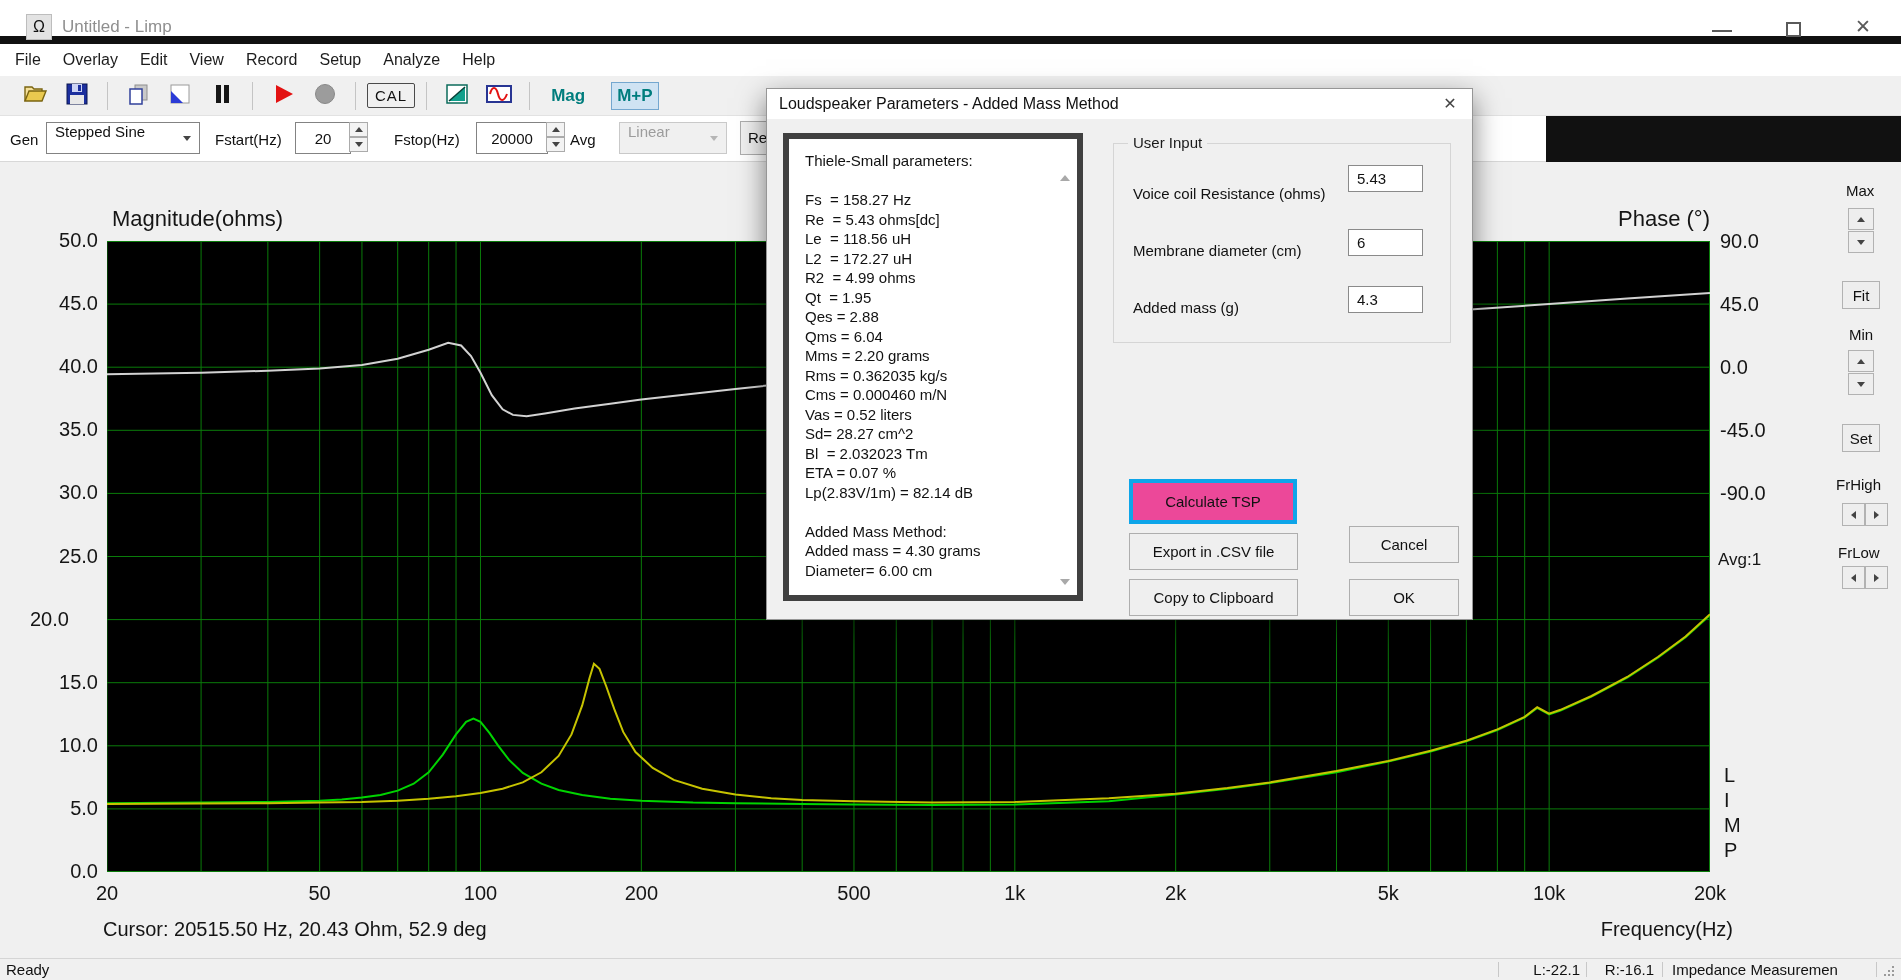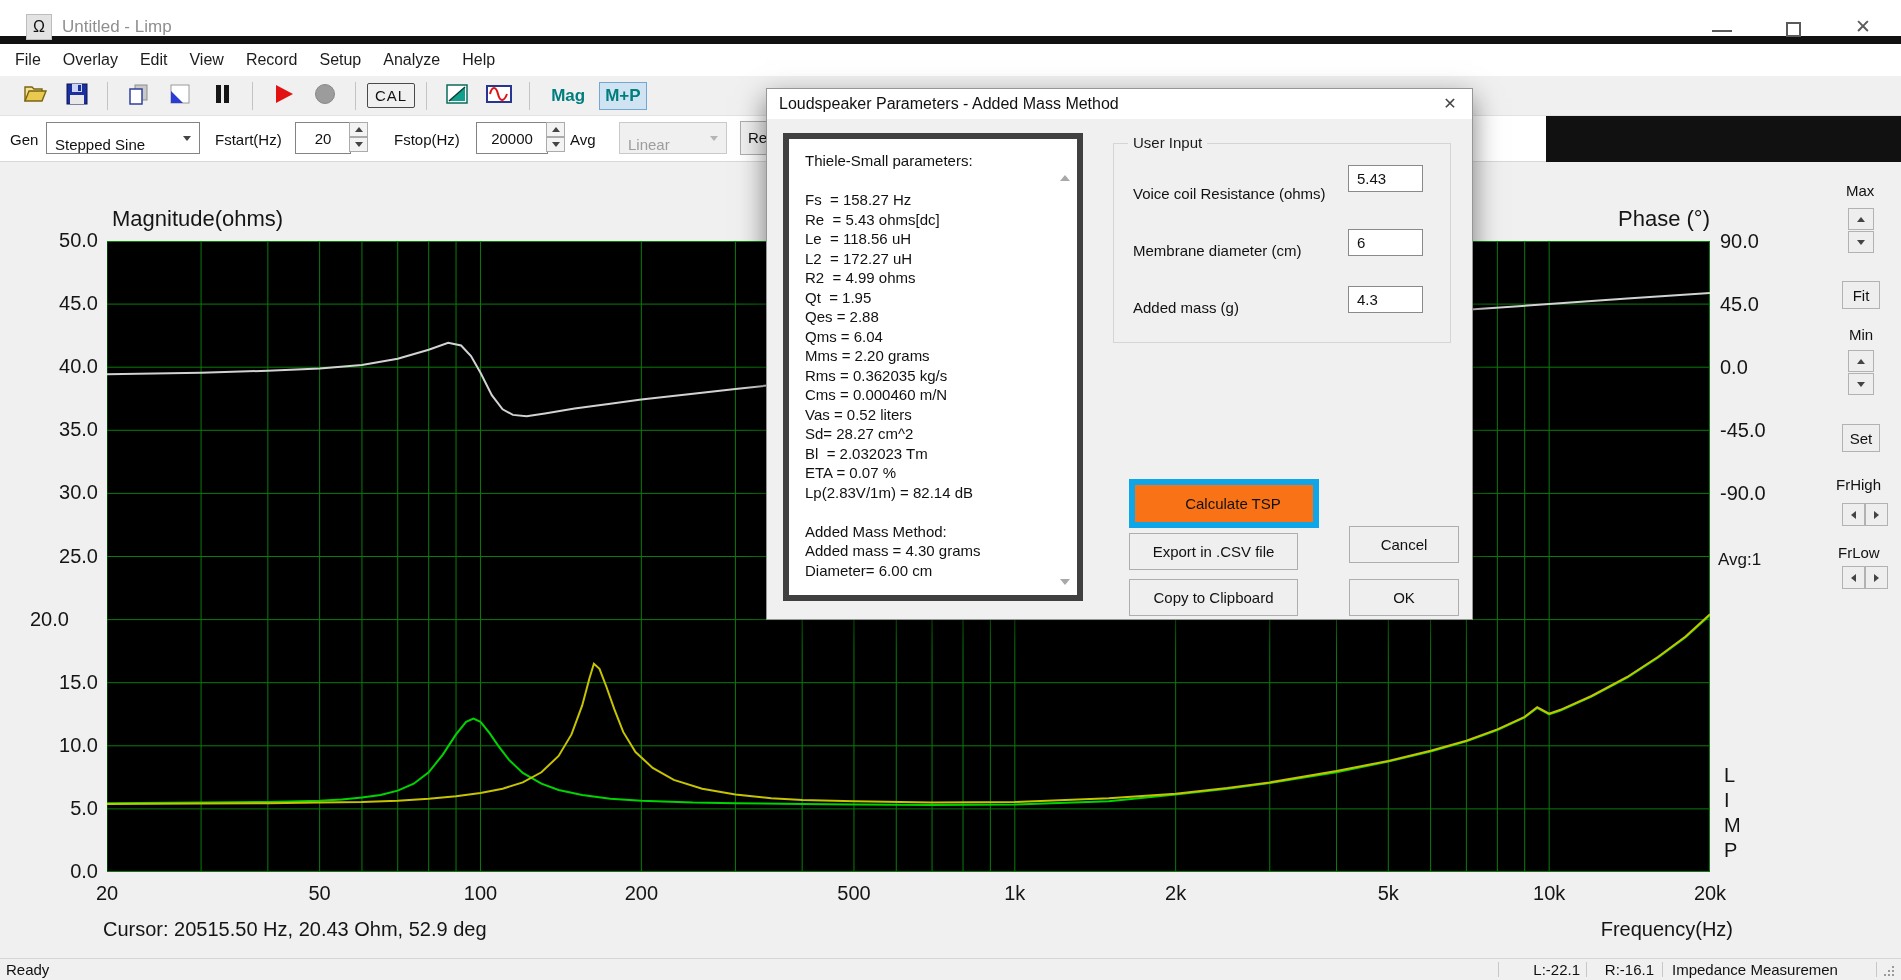--- a/index.html
+++ b/index.html
@@ -17,26 +17,26 @@
   #menubar{left:0;top:44px;width:1901px;height:32px;background:#fff;display:flex;align-items:center;padding-left:4px;}
   .menu-item{padding:0 11px;font-size:16px;color:#1c1c1c;}
   
   #toolbar{left:0;top:76px;width:1901px;height:40px;background:#f0f0f0;display:flex;align-items:center;
            border-bottom:1px solid #e2e2e2;}
   .tb{width:38px;height:32px;display:flex;align-items:center;justify-content:center;margin:0 2px;}
   .tb-sep{width:1px;height:28px;background:#c4c4c4;margin:0 9px;}
   .cal-btn{border:1px solid #4a4a4a;border-radius:2px;padding:3px 7px;font-size:15px;color:#111;
            letter-spacing:1px;margin:0 2px;background:#f0f0f0;}
   .teal-btn{font-size:17px;font-weight:bold;color:#007d7d;margin:0 7px;padding:3px 5px;}
-  .teal-btn.sel{background:#cfe3f3;border:1px solid #74a7cf;margin:0 2px;}
+  .teal-btn.sel{background:#cfe3f3;border:1px solid #74a7cf;margin:0 14px;}
   
   #genbar{left:0;top:116px;width:1546px;height:46px;background:#ffffff;border-bottom:1px solid #d8d8d8;}
   .glabel{position:absolute;font-size:15px;color:#111;top:15px;}
   .combo{position:absolute;top:6px;height:30px;background:#fff;border:1px solid #838383;
-         font-size:15px;color:#111;display:flex;align-items:flex-end;padding-left:8px;}
+         font-size:15px;color:#111;display:flex;align-items:flex-start;padding-left:8px;}
   .combo .chev{position:absolute;right:8px;top:13px;}
   .combo.disabled{background:#f0f0f0;color:#9c9c9c;border-color:#c9c9c9;}
   .ginput{position:absolute;top:6px;height:30px;background:#fff;border:1px solid #838383;font-size:15px;
           color:#111;text-align:center;padding:0;font-family:"Liberation Sans",sans-serif;}
   .spin{position:absolute;top:6px;width:19px;height:30px;display:flex;flex-direction:column;}
   .spin div{flex:1;background:#f3f3f3;border:1px solid #ababab;display:flex;align-items:center;justify-content:center;}
   
   .tri-up{width:0;height:0;border-left:4px solid transparent;border-right:4px solid transparent;border-bottom:5px solid #444;}
   .tri-down{width:0;height:0;border-left:4px solid transparent;border-right:4px solid transparent;border-top:5px solid #444;}
   .tri-left{width:0;height:0;border-top:4px solid transparent;border-bottom:4px solid transparent;border-right:5px solid #444;}
@@ -79,21 +79,21 @@
   .ts-line{font-size:15px;line-height:19.5px;color:#111;white-space:pre;}
   #ts-scroll-up{position:absolute;right:7px;top:36px;}
   #ts-scroll-down{position:absolute;right:7px;top:440px;}
   #group-user{left:346px;top:54px;width:338px;height:200px;border:1px solid #d5d5d5;}
   #group-legend{position:absolute;left:14px;top:-10px;background:#f0f0f0;padding:0 5px;font-size:15px;color:#1a1a1a;}
   .ui-label{position:absolute;font-size:15px;color:#111;left:366px;}
   .ui-input{position:absolute;left:581px;width:75px;height:27px;background:#fff;border:1px solid #8a8a8a;
             font-size:15px;color:#111;padding:0 0 0 8px;font-family:"Liberation Sans",sans-serif;box-sizing:border-box;}
   .dlg-btn{position:absolute;background:#efefef;border:1px solid #aeaeae;font-size:15px;color:#111;
            display:flex;align-items:center;justify-content:center;}
-  .dlg-btn.default{border:6px solid #0ea5e9;background:#f97316;padding-left:18px;}
+  .dlg-btn.default{border:4px solid #0ea5e9;background:#ec4899;}
   
   #top-strip{left:0;top:0;width:1901px;height:8px;background:#141414;}
   #re-btn{left:740px;top:121px;width:55px;height:34px;background:#f0f0f0;border:1px solid #adadad;
           font-size:15px;color:#111;padding:7px 0 0 7px;z-index:5;}
 </style>
 </head>
 <body>
 
 <div class="abs" id="top-strip"></div>
 <div class="abs" id="titlebar">

